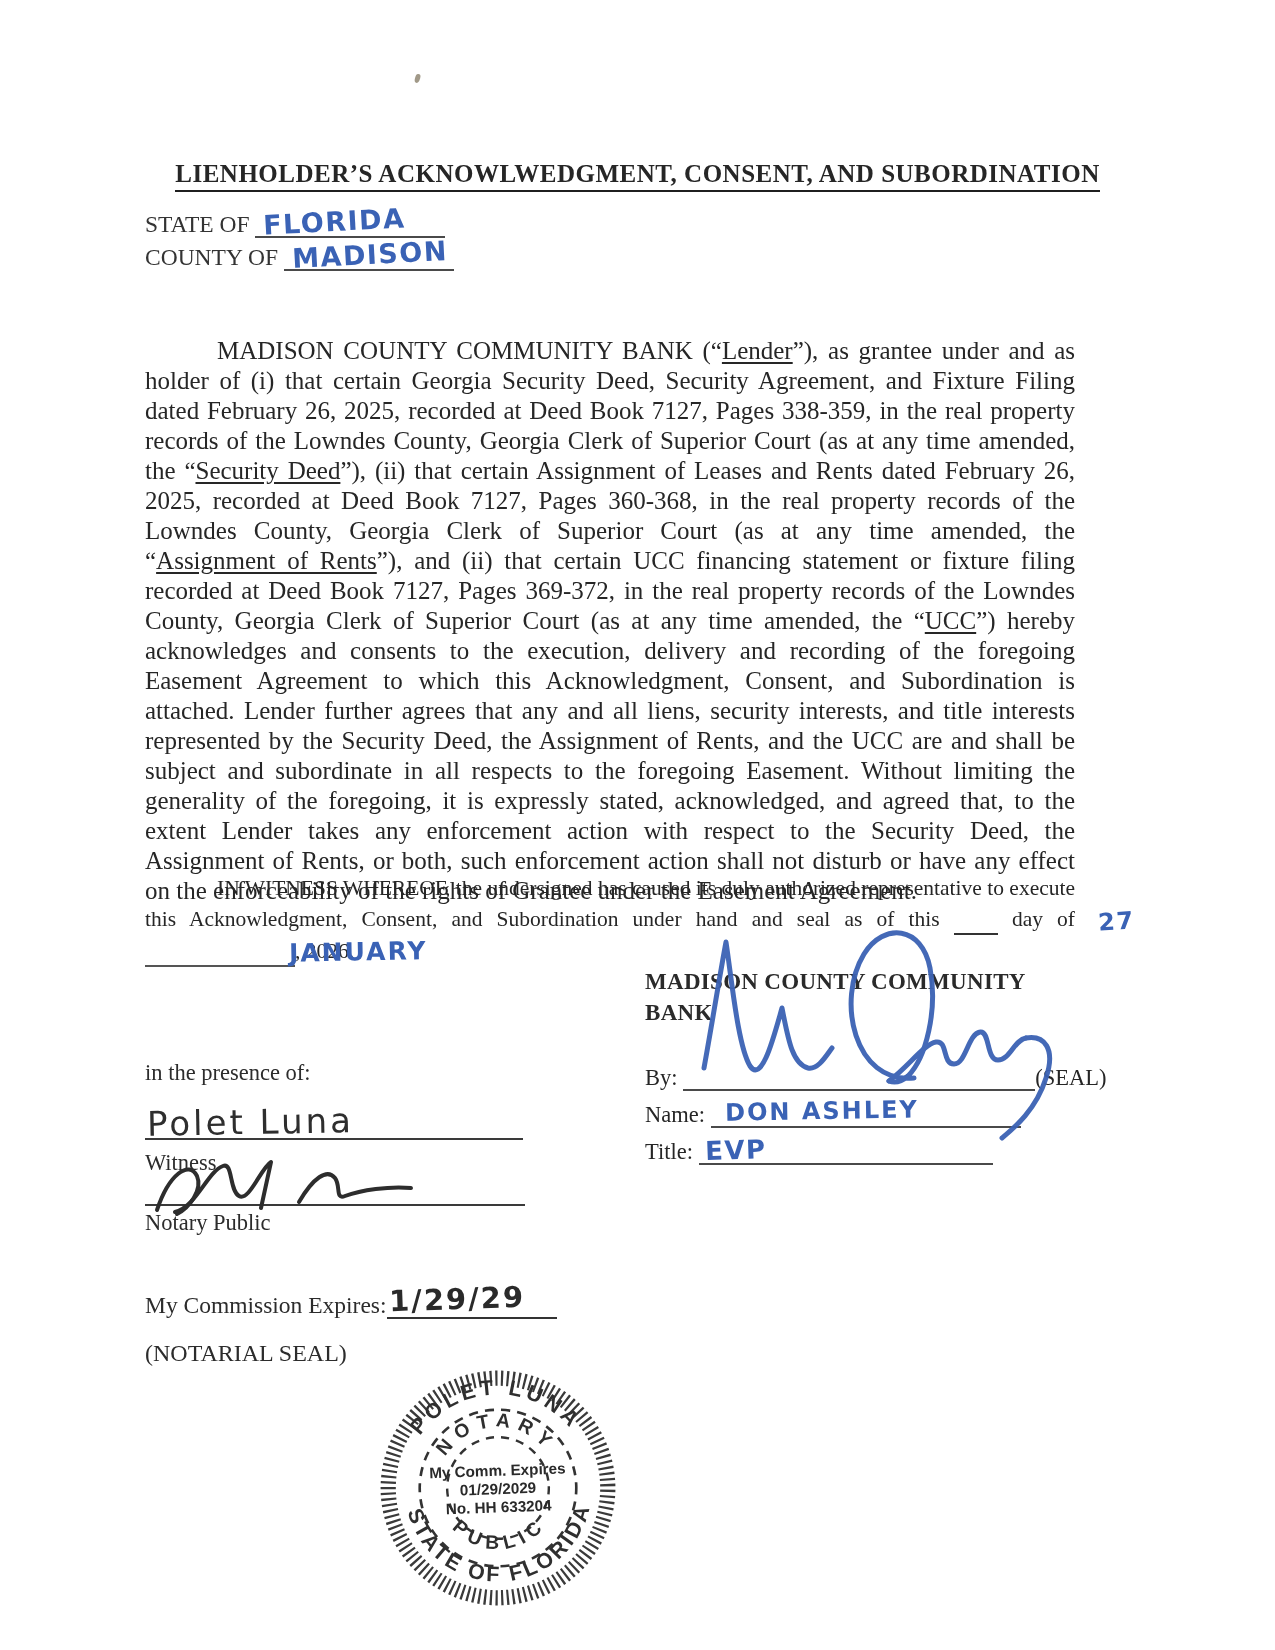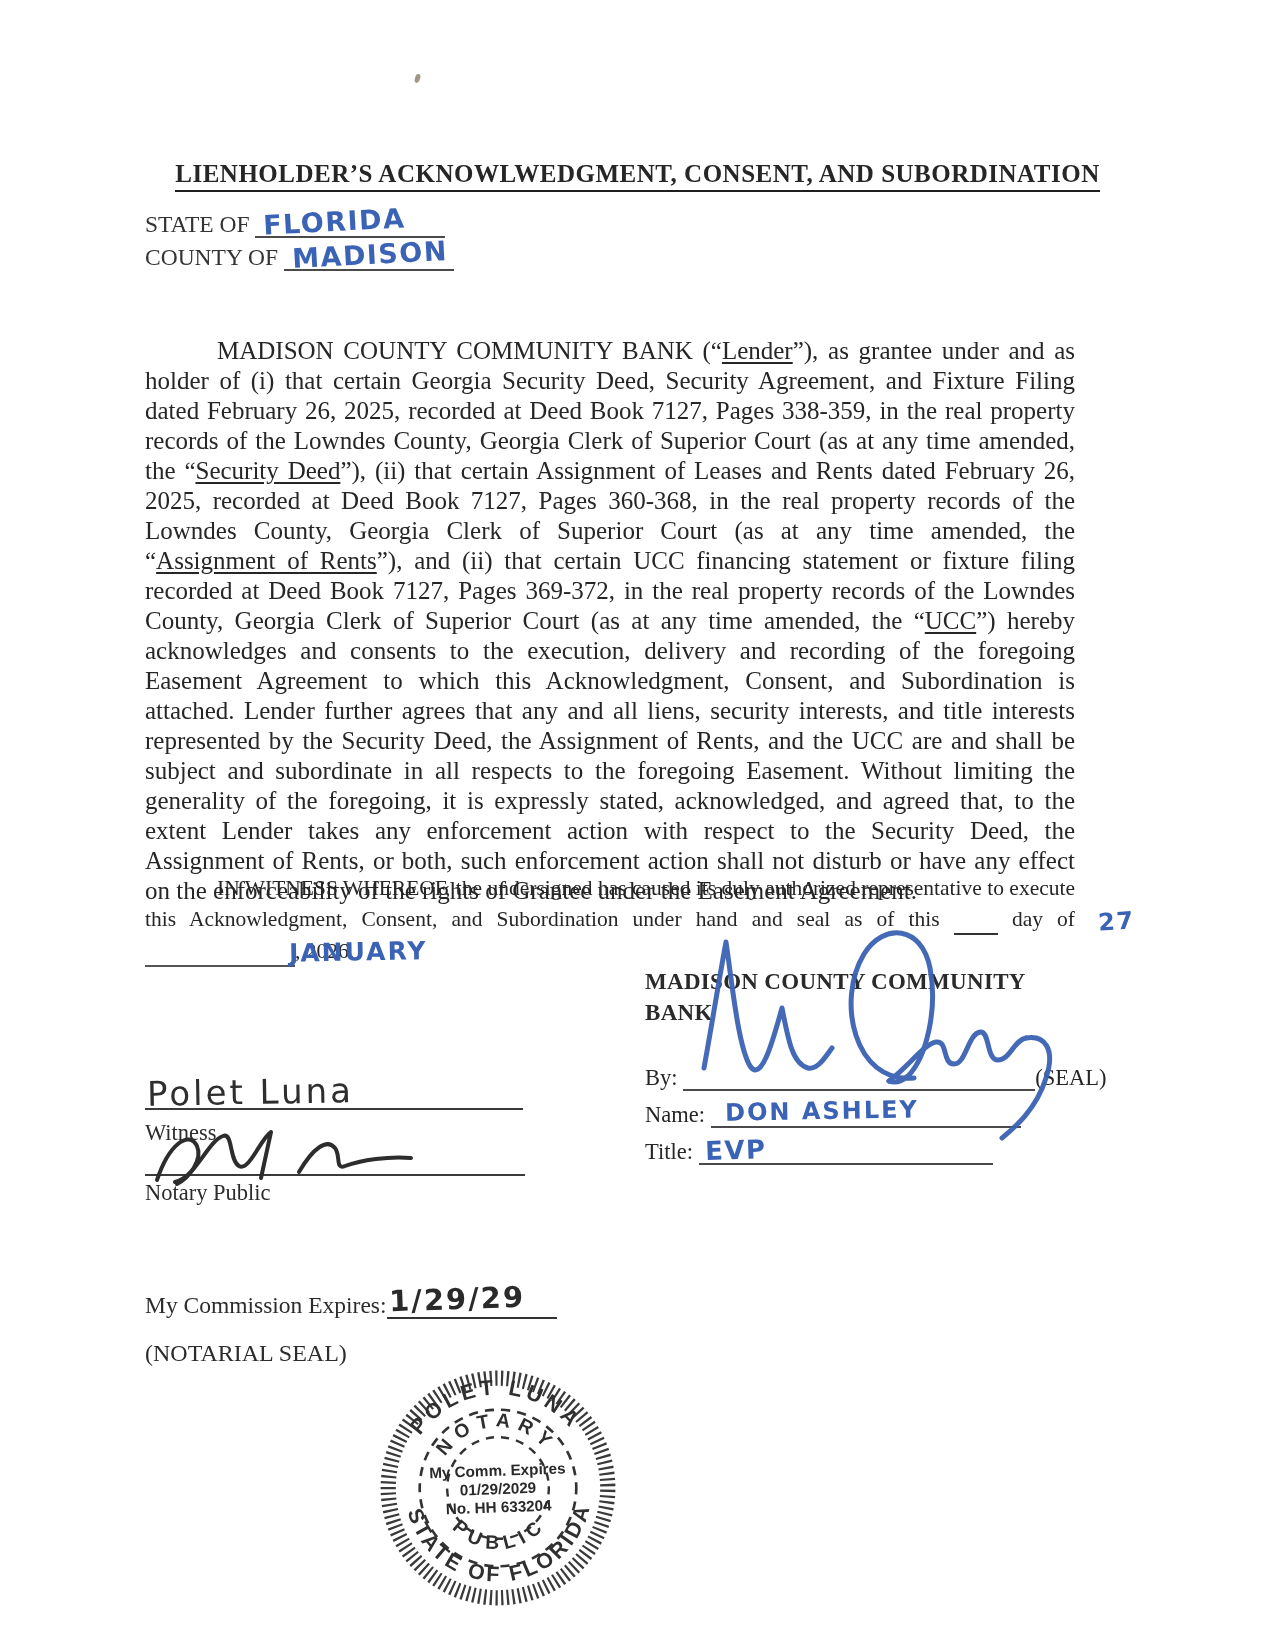--- a/index.html
+++ b/index.html
@@ -132,20 +132,21 @@
   <svg class="abs sig-svg" width="420" height="228" viewBox="0 0 420 228">
     <g fill="none" stroke="#3b62b4" stroke-width="5" stroke-linecap="round" stroke-linejoin="round" opacity="0.95">
       <path d="M 18 152 C 26 108, 34 58, 40 26 C 46 66, 52 130, 64 150 C 76 168, 88 120, 96 92 C 102 122, 106 148, 122 152 C 132 154, 140 140, 146 132"></path>
       <path d="M 228 162 C 168 168, 150 84, 178 38 C 198 6, 236 10, 244 52 C 252 94, 240 142, 222 160 C 215 166, 208 167, 203 165"></path>
       <path d="M 203 165 C 223 150, 238 128, 250 126 C 262 124, 256 148, 268 148 C 280 148, 282 118, 294 116 C 304 114, 300 144, 312 144 C 324 144, 328 124, 340 122"></path>
       <path d="M 340 122 C 358 119, 370 132, 360 162 C 350 194, 328 212, 316 222"></path>
     </g>
   </svg>
 
   <div class="abs sig-left">
+    <div class="sdl">in the presence of:</div>
     <div class="script-wrap">
       <span class="script">Polet Luna</span>
     </div>
     <div class="wit-label">Witness</div>
     <div class="notsig-wrap">
       <svg class="notsig-svg" width="310" height="62" viewBox="0 0 310 62">
         <g fill="none" stroke="#2d2d2d" stroke-width="4" stroke-linecap="round" stroke-linejoin="round">
           <path d="M 8 54 C 20 18, 40 4, 48 20 C 54 34, 40 52, 28 58"></path>
           <path d="M 26 56 C 48 50, 58 16, 74 10 C 84 6, 80 34, 90 40 C 100 46, 112 12, 122 6 L 112 52"></path>
           <path d="M 150 46 C 164 22, 178 12, 186 22 C 192 30, 186 44, 196 40 C 212 34, 240 30, 262 32"></path>

